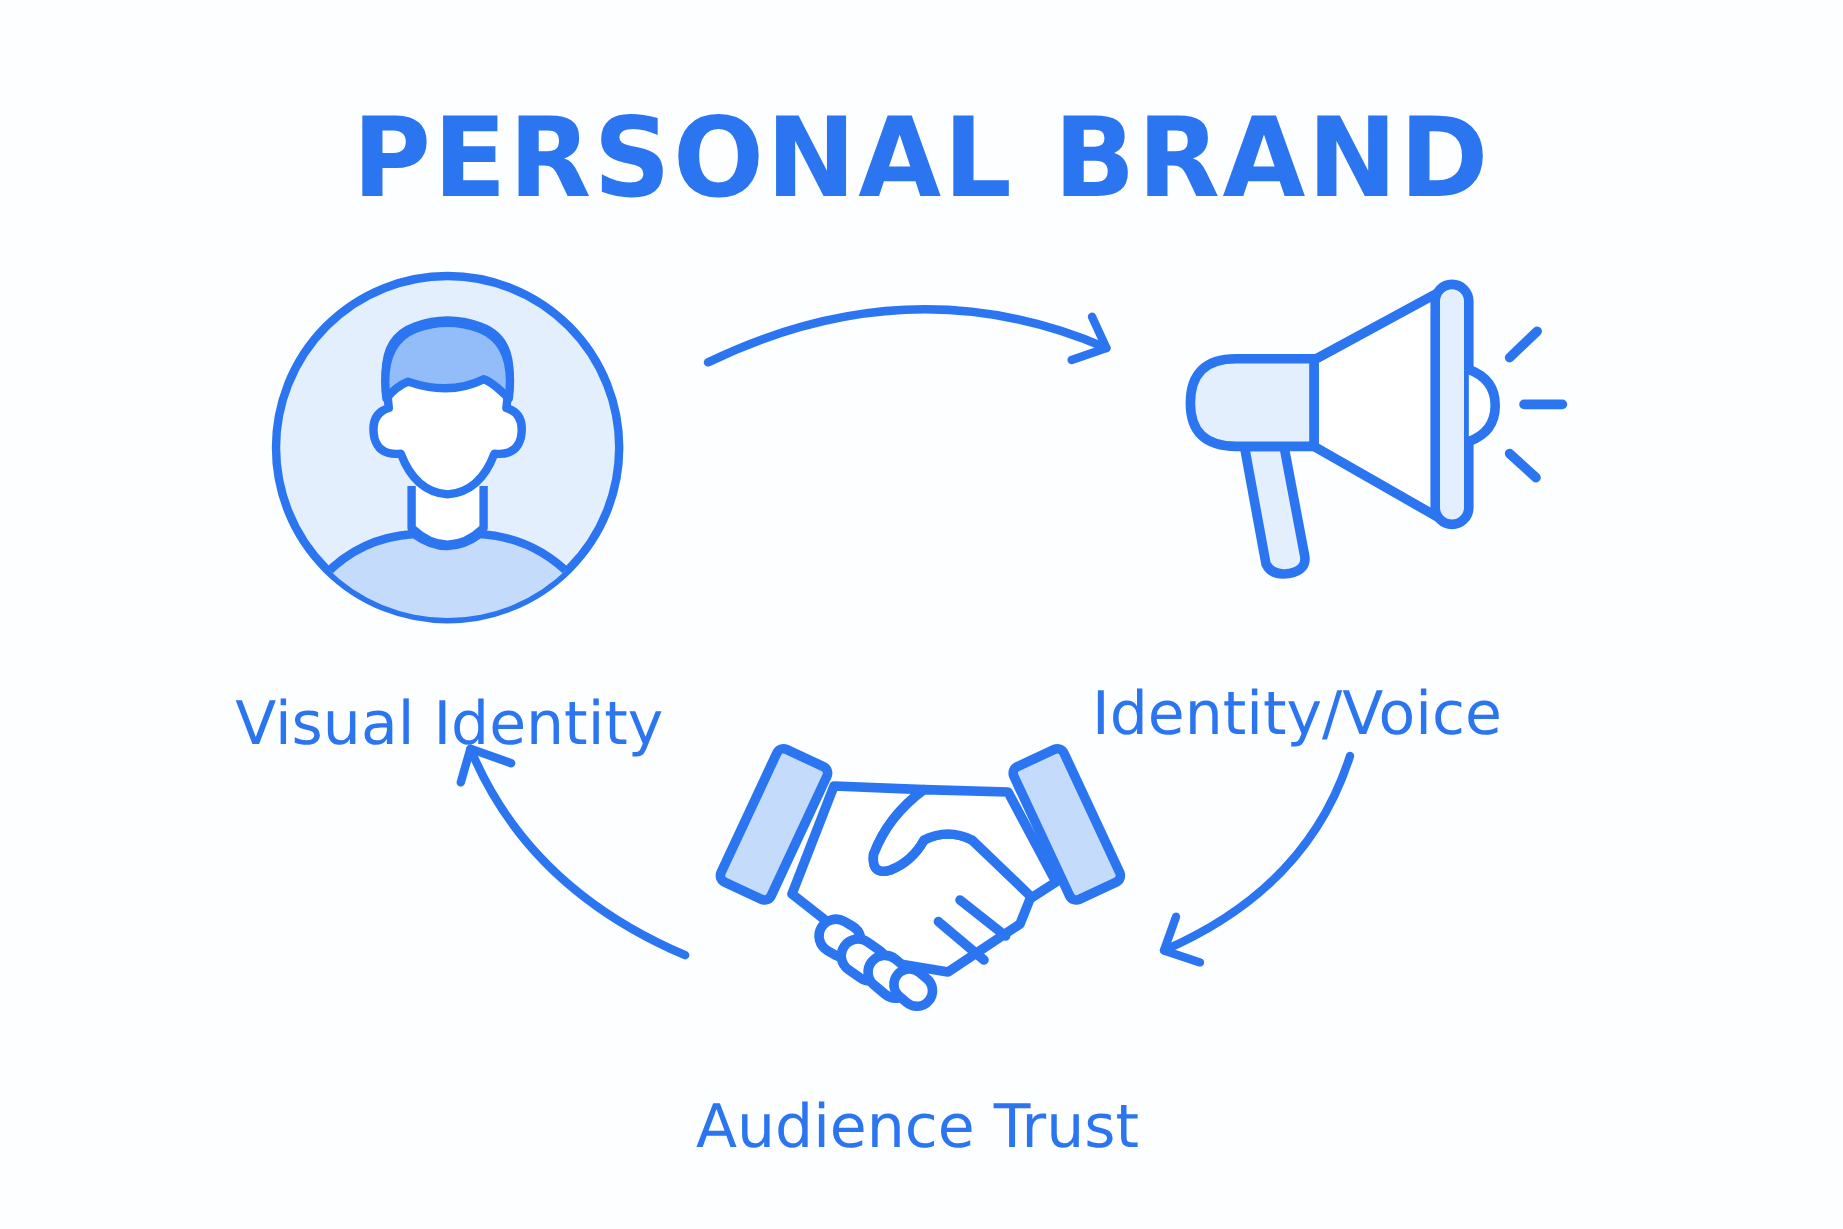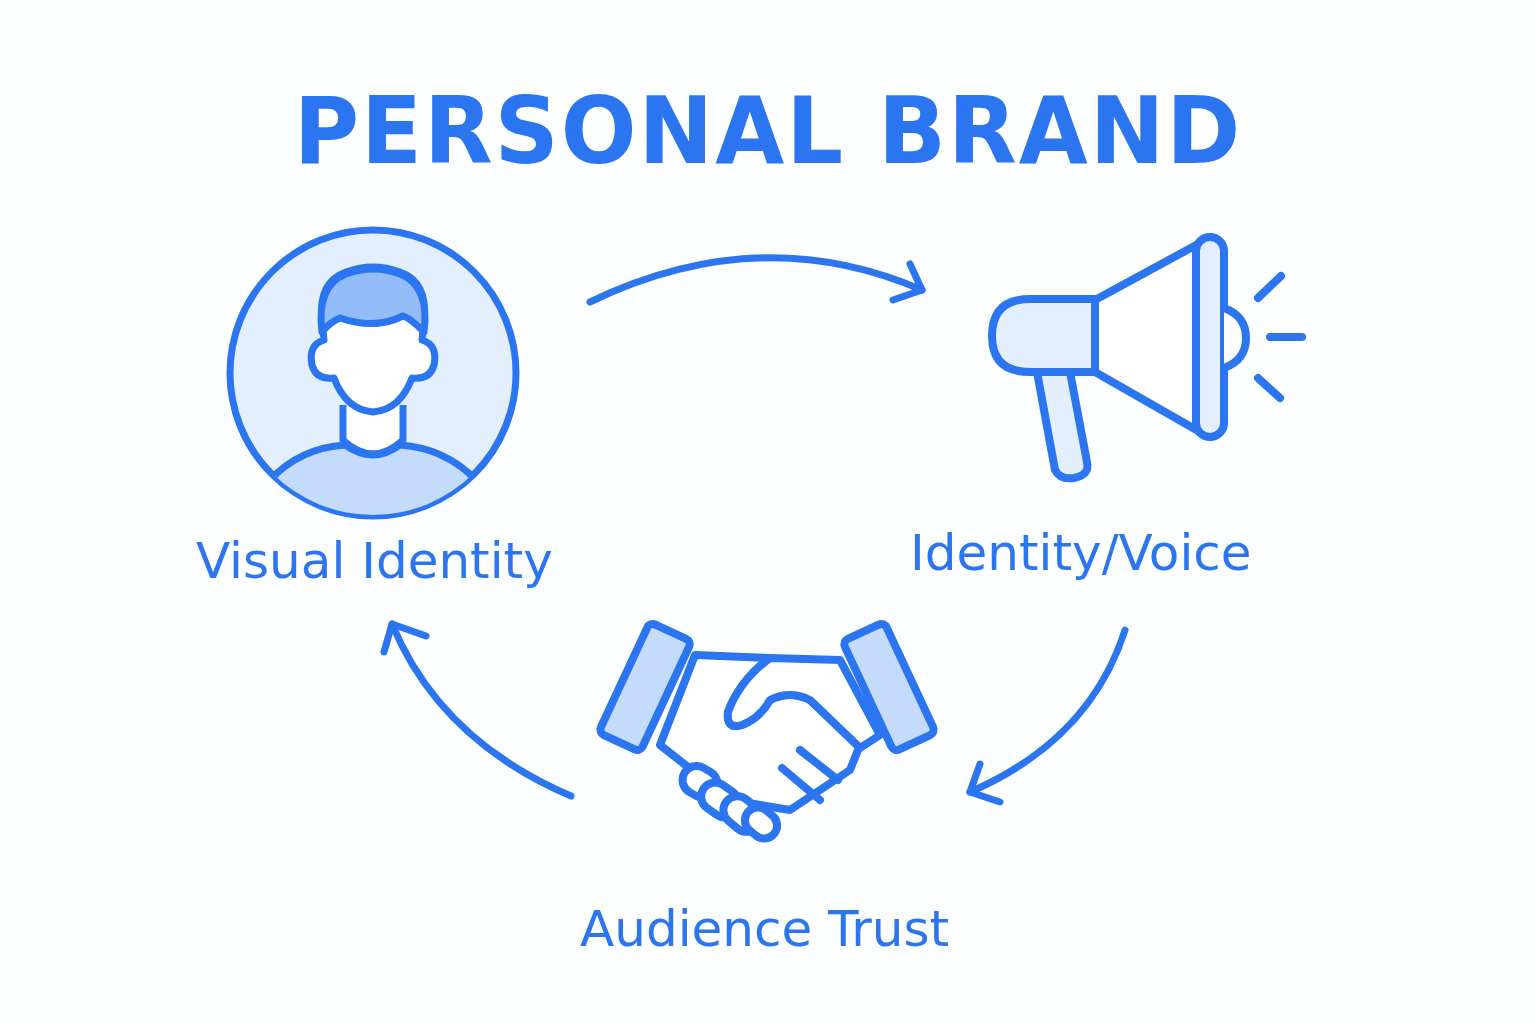--- a/index.html
+++ b/index.html
@@ -13,25 +13,25 @@
     position: absolute; left: 0; top: 78px; width: 1536px;
     text-align: center;
     font-family: "DejaVu Sans", sans-serif;
     font-weight: bold; font-size: 92px; letter-spacing: 2px;
     color: #2b76f0;
     transform: scaleX(0.97);
   }
   .label {
     position: absolute; color: #2b76f0;
     font-family: "DejaVu Sans", sans-serif;
-    font-size: 50px; white-space: nowrap;
+    font-size: 50px; white-space: nowrap; margin-top: 42px;
   }
   .lbl-visual { left: 196px; top: 532px; }
   .lbl-msg { left: 910px; top: 524px; }
-  .lbl-trust { left: 580px; top: 900px; }
+  .lbl-trust { left: 580px; top: 868px; }
   svg.art { position: absolute; left: 0; top: 0; }
 </style>
 </head>
 <body>
 
 <div class="title">PERSONAL BRAND</div>
 
 <svg class="art" width="1536" height="1024" viewBox="0 0 1536 1024">
 
   <g>

